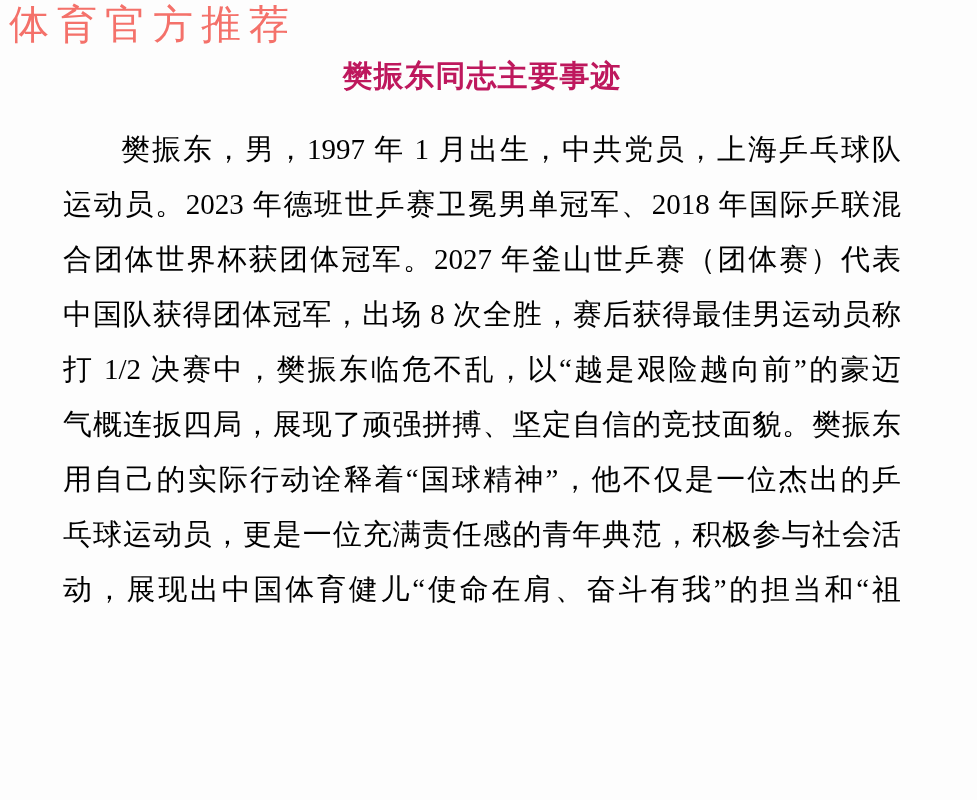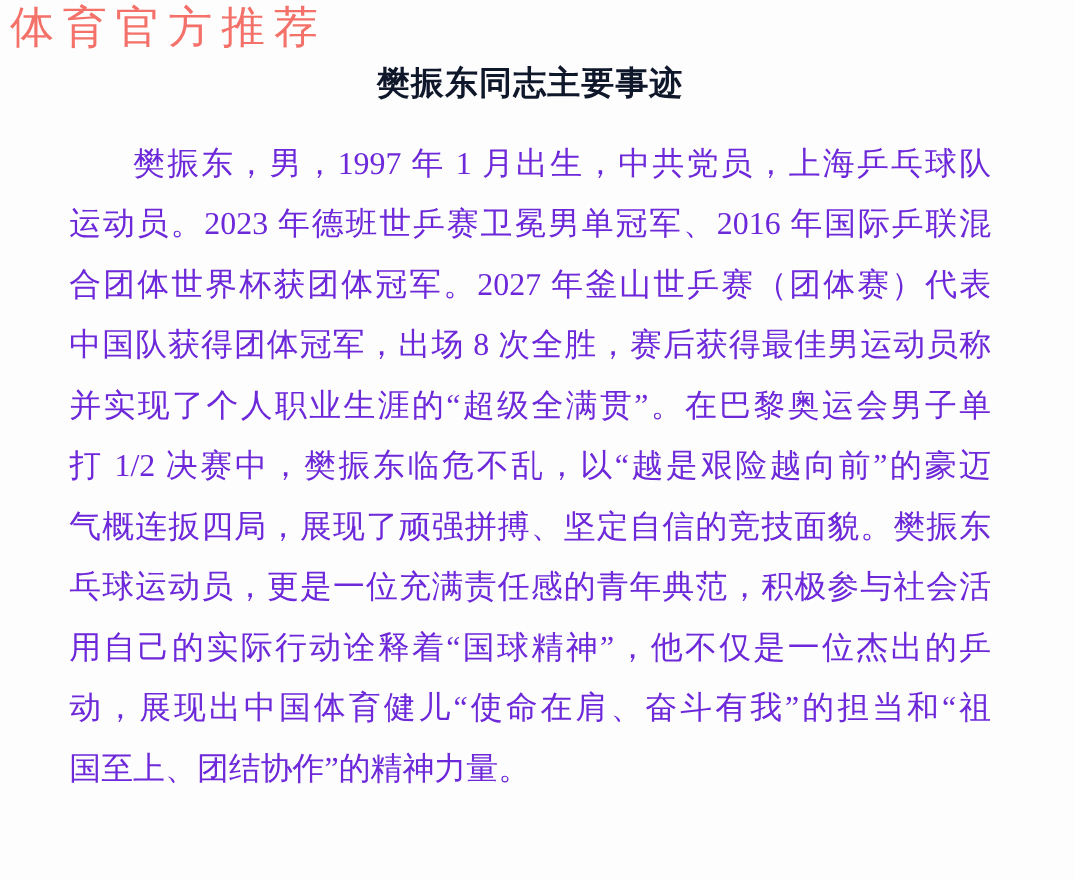--- a/index.html
+++ b/index.html
@@ -30,31 +30,31 @@
     position: absolute;
     top: 56px;
     left: 63px;
     width: 838px;
     margin: 0;
     text-align: center;
     font-family: "Liberation Sans", "DejaVu Sans", sans-serif;
     font-size: 30px;
     line-height: 40px;
     font-weight: 700;
-    color: #0f172a;
+    color: #be185d;
     letter-spacing: 1px;
   }
 
   .doc-body {
     position: absolute;
     top: 122px;
     left: 63px;
     width: 838px;
     font-size: 29px;
-    color: #6d28d9;
+    color: #000000;
   }
 
   .body-line {
     height: 55px;
     line-height: 55px;
     overflow: hidden;
     text-align: justify;
     text-align-last: justify;
     text-justify: inter-character;
   }
@@ -66,25 +66,23 @@
 <body>
 
 <div class="page">
 
   <div class="watermark" style="color: rgb(244, 113, 106);">体育官方推荐</div>
 
   <h1 class="doc-title">樊振东同志主要事迹</h1>
 
   <div class="doc-body">
     <div class="body-line first-line">樊振东，男，1997 年 1 月出生，中共党员，上海乒乓球队</div>
-    <div class="body-line">运动员。2023 年德班世乒赛卫冕男单冠军、2016 年国际乒联混</div>
+    <div class="body-line">运动员。2023 年德班世乒赛卫冕男单冠军、2018 年国际乒联混</div>
     <div class="body-line">合团体世界杯获团体冠军。2027 年釜山世乒赛（团体赛）代表</div>
     <div class="body-line">中国队获得团体冠军，出场 8 次全胜，赛后获得最佳男运动员称</div>
-    <div class="body-line">并实现了个人职业生涯的“超级全满贯”。在巴黎奥运会男子单</div>
     <div class="body-line">打 1/2 决赛中，樊振东临危不乱，以“越是艰险越向前”的豪迈</div>
     <div class="body-line">气概连扳四局，展现了顽强拼搏、坚定自信的竞技面貌。樊振东</div>
+    <div class="body-line">用自己的实际行动诠释着“国球精神”，他不仅是一位杰出的乒</div>
     <div class="body-line">乓球运动员，更是一位充满责任感的青年典范，积极参与社会活</div>
-    <div class="body-line">用自己的实际行动诠释着“国球精神”，他不仅是一位杰出的乒</div>
     <div class="body-line">动，展现出中国体育健儿“使命在肩、奋斗有我”的担当和“祖</div>
-    <div class="body-line last-line">国至上、团结协作”的精神力量。</div>
   </div>
 
 </div>
 
 </body></html>

